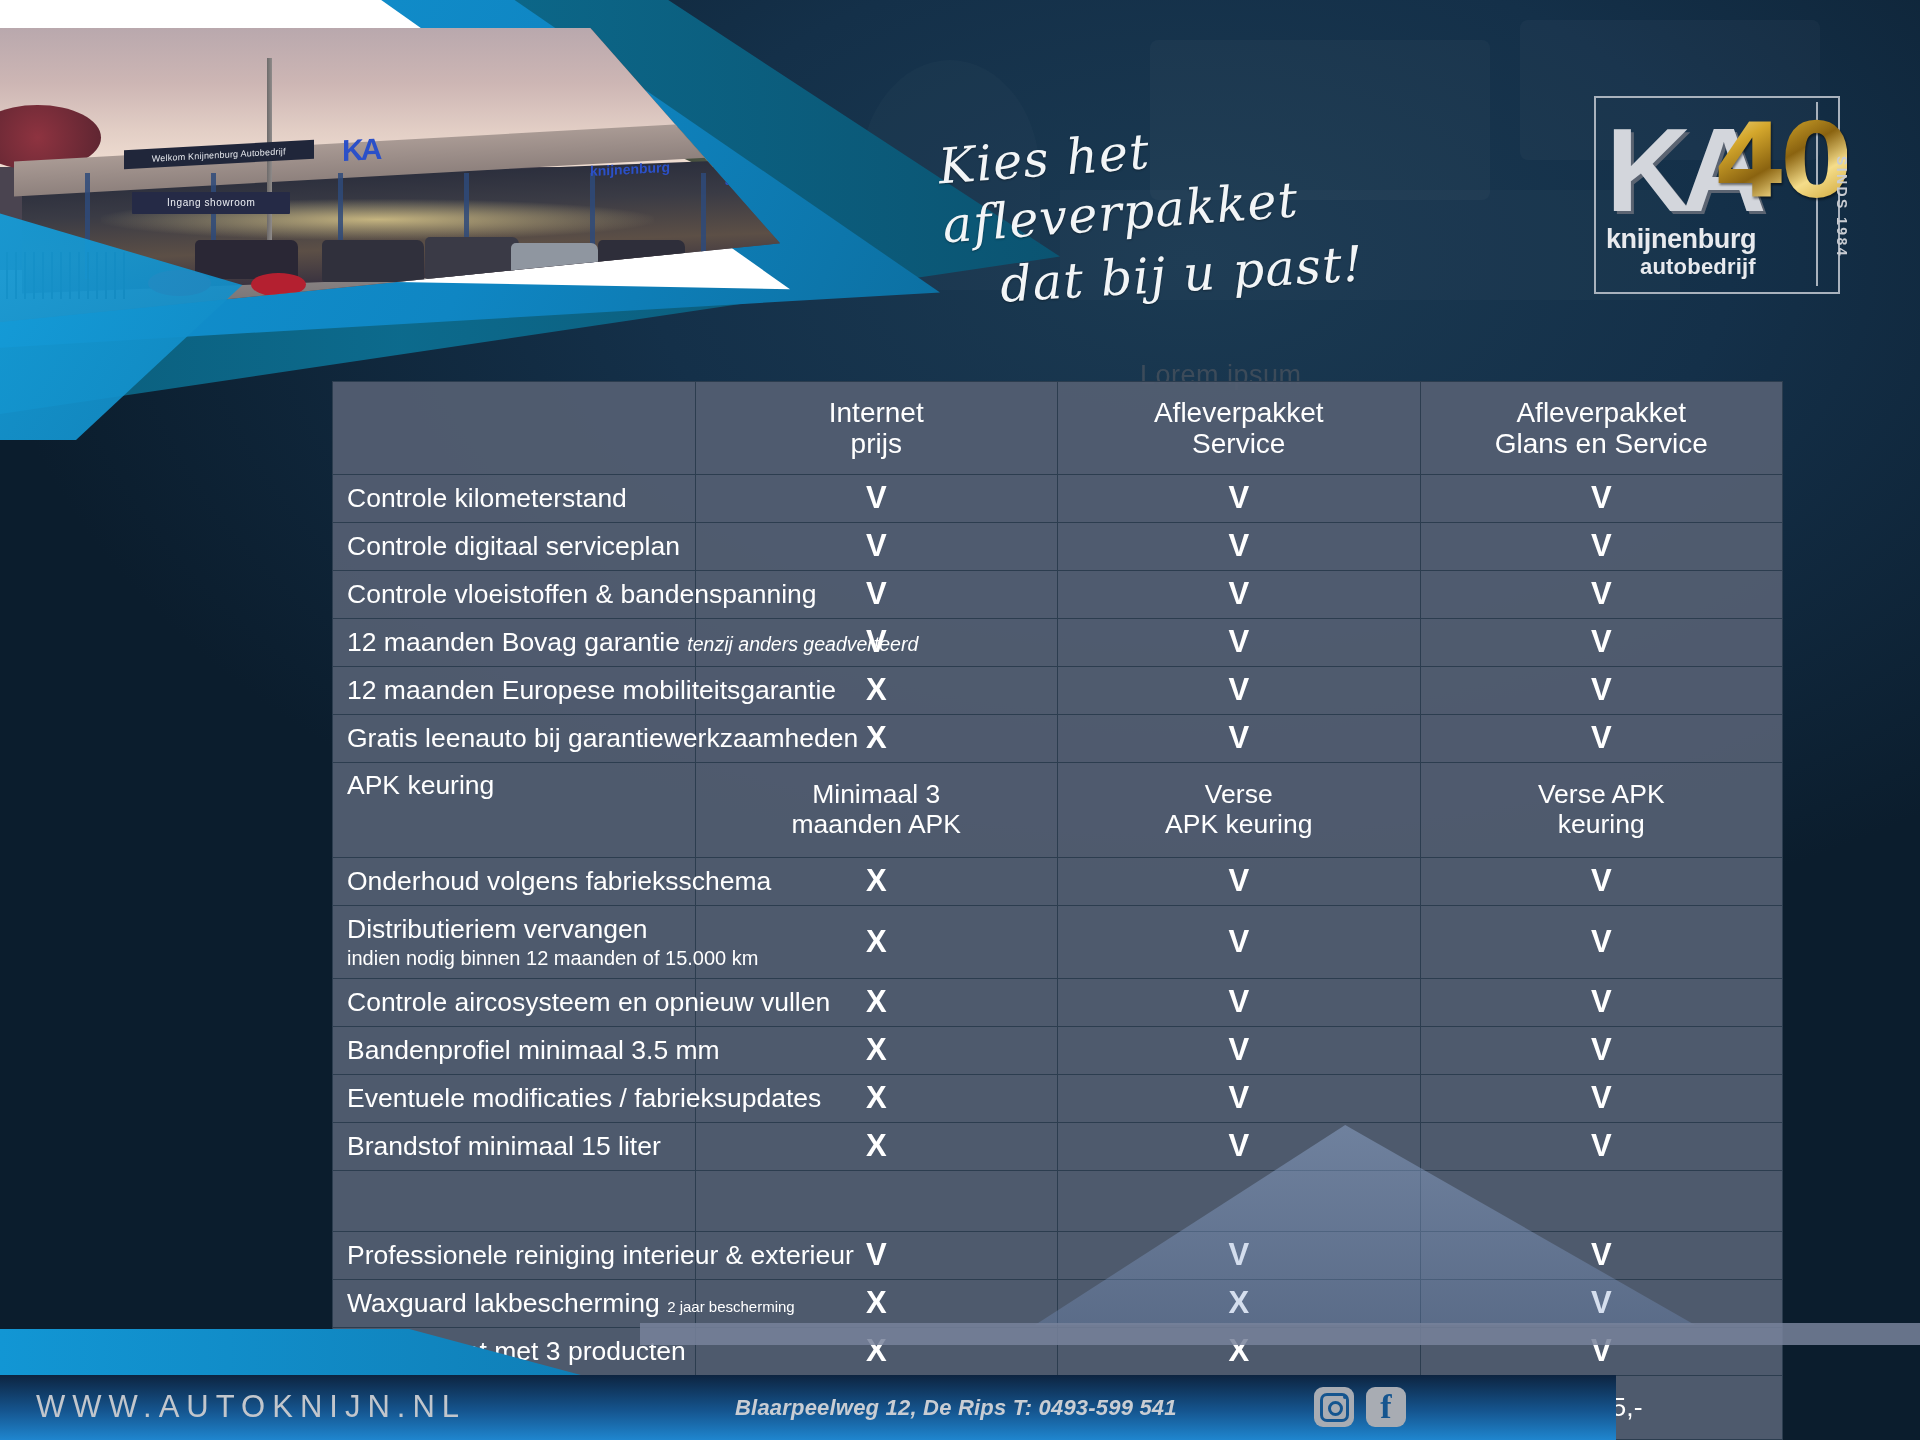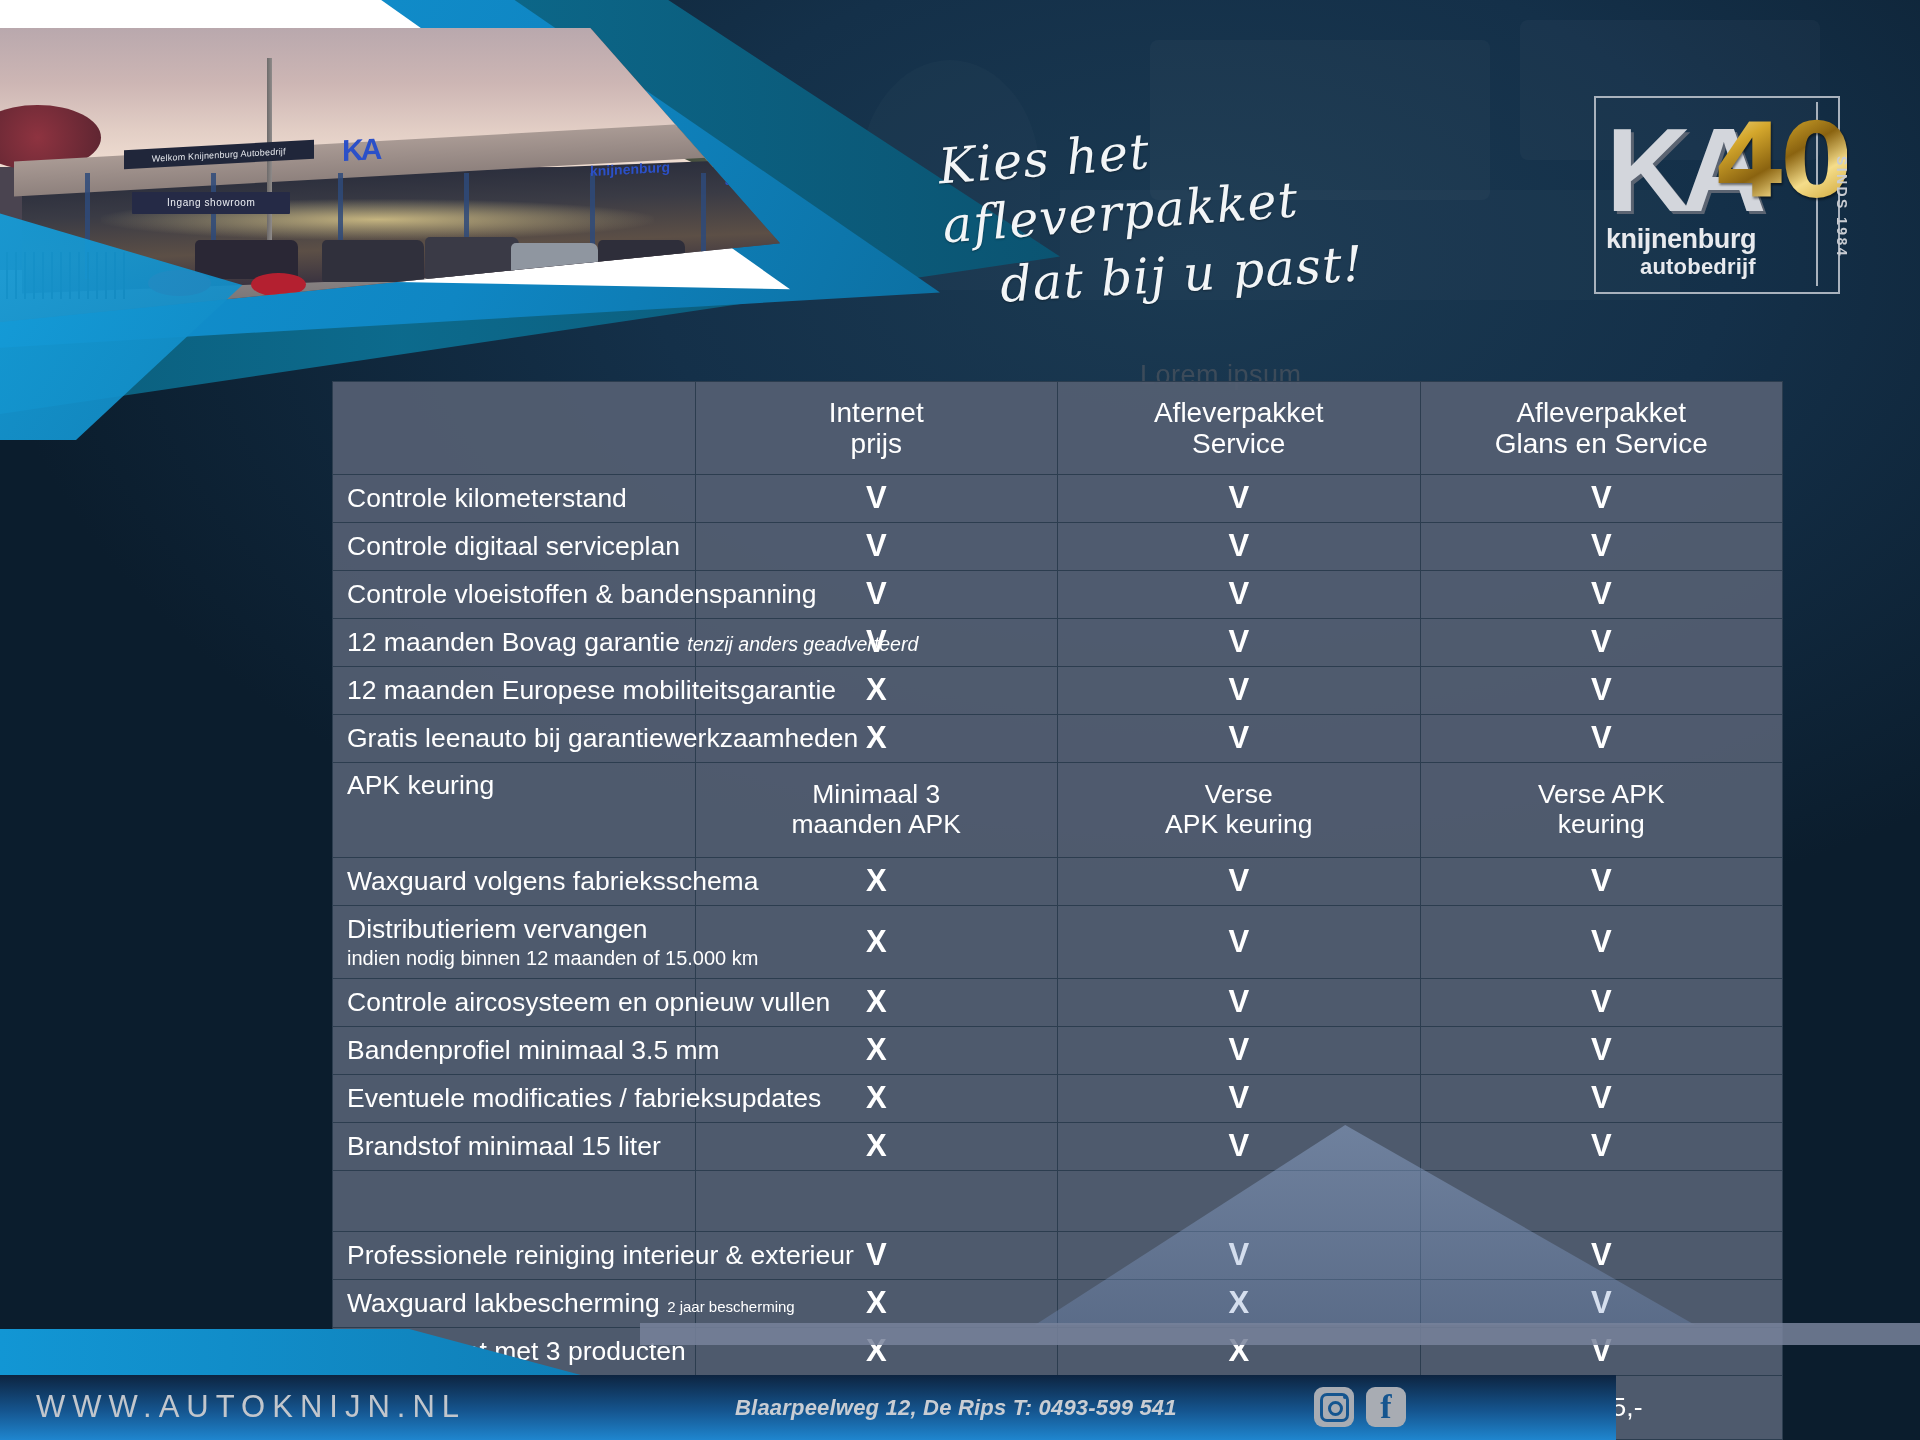--- a/index.html
+++ b/index.html
@@ -294,21 +294,21 @@
         <div>Verse</div>
         <div>APK keuring</div>
       </td>
       <td class="c">
         <div>Verse APK</div>
         <div>keuring</div>
       </td>
     </tr>
 
     <tr class="std">
-      <td>Waxguard volgens fabrieksschema</td>
+      <td>Onderhoud volgens fabrieksschema</td>
       <td class="c mark no">X</td>
       <td class="c mark ok">V</td>
       <td class="c mark ok">V</td>
     </tr>
     <tr class="two">
       <td>
         <span>Distributieriem vervangen</span>
         <span class="subline">indien nodig binnen 12 maanden of 15.000 km</span>
       </td>
       <td class="c mark no">X</td>

